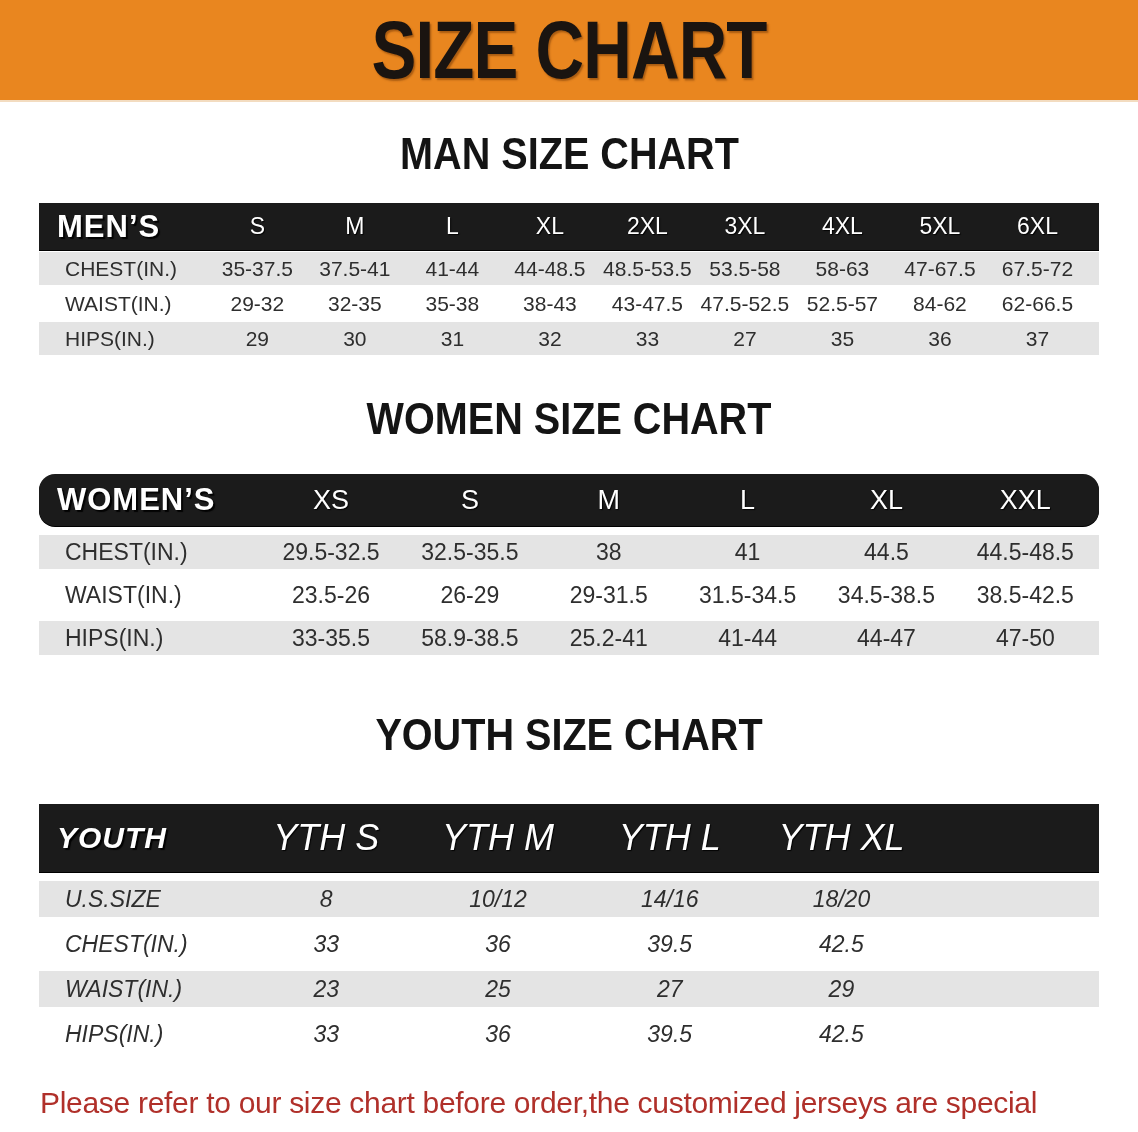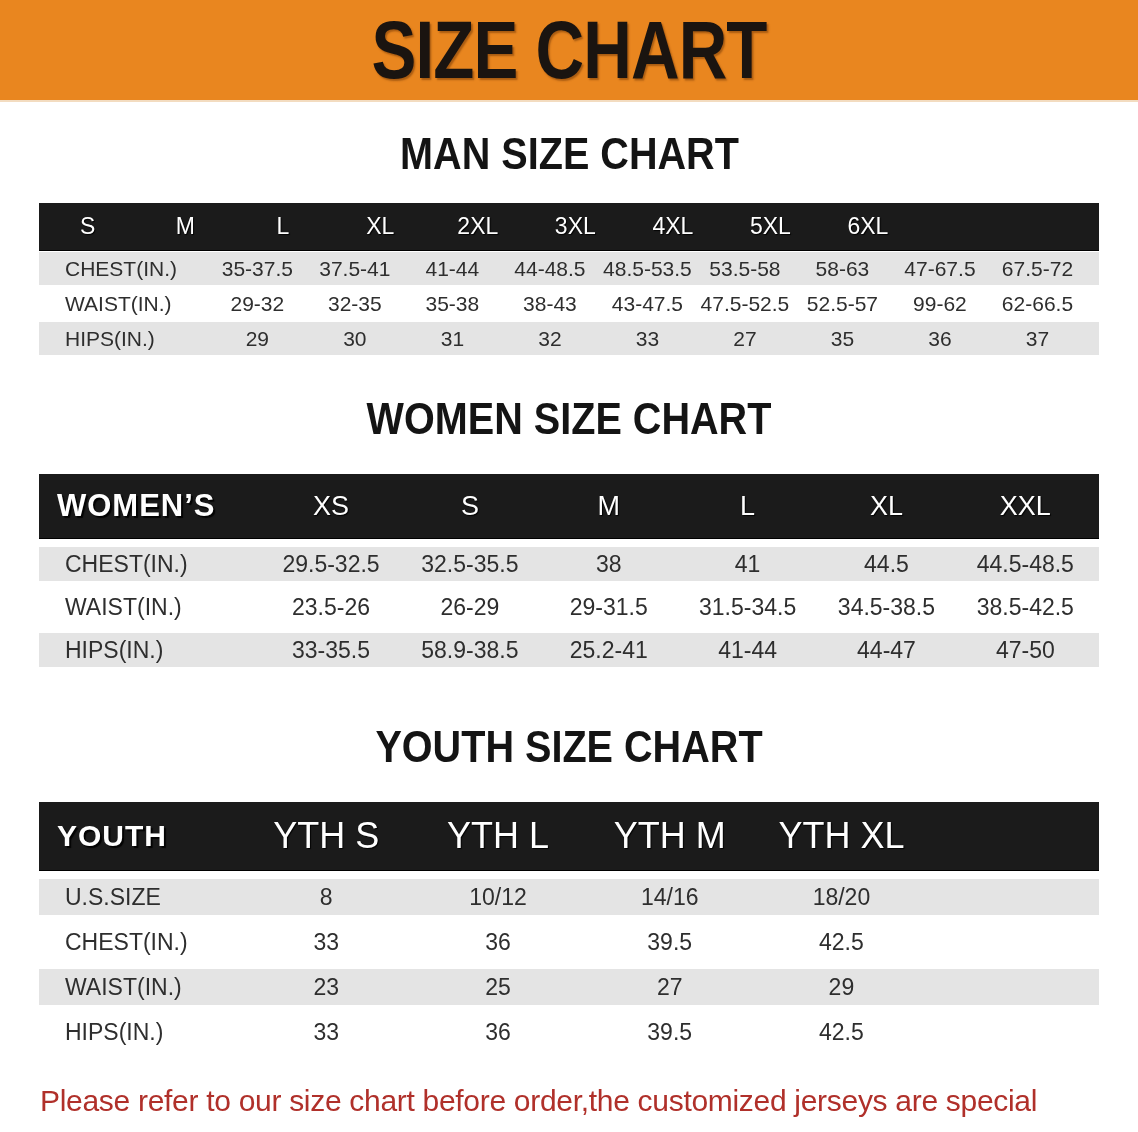--- a/index.html
+++ b/index.html
@@ -50,31 +50,31 @@
     white-space: nowrap;
   }
   #men-section   .section-heading { margin-top: 26px; }
   #women-section .section-heading { margin-top: 38px; }
   #youth-section .section-heading { margin-top: 54px; }
 
   
   .size-table { margin: 0 39px; }
   #men-section   .size-table { margin-top: 16px; }
   #women-section .size-table { margin-top: 22px; }
-  #youth-section .size-table { margin-top: 22px; }
+  #youth-section .size-table { margin-top: 36px; font-style: italic; }
 
   .t-head {
     display: flex;
     align-items: center;
     background: var(--header-bar, #1B1B1B);
     color: #ffffff;
     box-shadow: 0 1px 0 #000;
   }
   #men-section   .t-head { height: 47px; }
-  #women-section .t-head { height: 64px; }
+  #women-section .t-head { height: 52px; border-radius: 16px; }
   #youth-section .t-head { height: 68px; }
 
   .t-head .t-label {
     font-weight: bold;
     letter-spacing: 1px;
     text-shadow: 2px 2px 1px rgba(0,0,0,0.9);
   }
   #men-section   .t-head .t-label { font-size: 31px; }
   #women-section .t-head .t-label { font-size: 31px; }
   #youth-section .t-head .t-label { font-size: 30px; }
@@ -129,20 +129,21 @@
 <body>
 
 <header class="banner">
   <div class="banner-title">SIZE CHART</div>
 </header>
 
 <section class="size-section" id="men-section">
   <h2 class="section-heading"><span class="hd">MAN SIZE CHART</span></h2>
   <div class="size-table">
       <div class="t-head">
+        <div class="t-label">MEN’S</div>
         <div class="t-size">S</div>
         <div class="t-size">M</div>
         <div class="t-size">L</div>
         <div class="t-size">XL</div>
         <div class="t-size">2XL</div>
         <div class="t-size">3XL</div>
         <div class="t-size">4XL</div>
         <div class="t-size">5XL</div>
         <div class="t-size">6XL</div>
       </div>
@@ -160,21 +161,21 @@
       </div>
       <div class="t-row">
         <div class="t-label">WAIST(IN.)</div>
         <div class="t-size">29-32</div>
         <div class="t-size">32-35</div>
         <div class="t-size">35-38</div>
         <div class="t-size">38-43</div>
         <div class="t-size">43-47.5</div>
         <div class="t-size">47.5-52.5</div>
         <div class="t-size">52.5-57</div>
-        <div class="t-size">99-62</div>
+        <div class="t-size">84-62</div>
         <div class="t-size">62-66.5</div>
       </div>
       <div class="t-row alt">
         <div class="t-label">HIPS(IN.)</div>
         <div class="t-size">29</div>
         <div class="t-size">30</div>
         <div class="t-size">31</div>
         <div class="t-size">32</div>
         <div class="t-size">33</div>
         <div class="t-size">27</div>
@@ -226,22 +227,22 @@
       </div>
     </div>
 </section>
 
 <section class="size-section" id="youth-section">
   <h2 class="section-heading"><span class="hd">YOUTH SIZE CHART</span></h2>
   <div class="size-table">
       <div class="t-head">
         <div class="t-label">YOUTH</div>
         <div class="t-size">YTH S</div>
+        <div class="t-size">YTH M</div>
         <div class="t-size">YTH L</div>
-        <div class="t-size">YTH M</div>
         <div class="t-size">YTH XL</div>
       </div>
       <div class="t-row alt">
         <div class="t-label">U.S.SIZE</div>
         <div class="t-size">8</div>
         <div class="t-size">10/12</div>
         <div class="t-size">14/16</div>
         <div class="t-size">18/20</div>
       </div>
       <div class="t-row">

